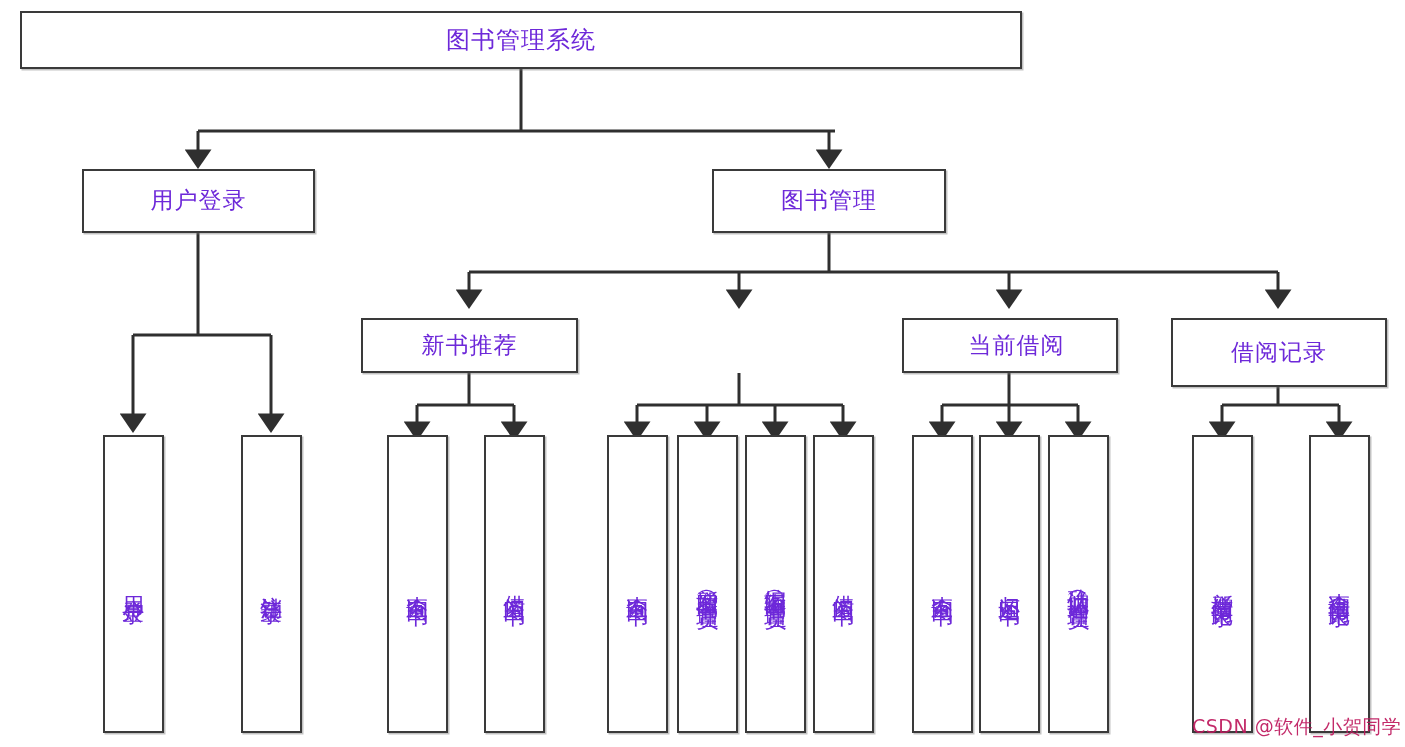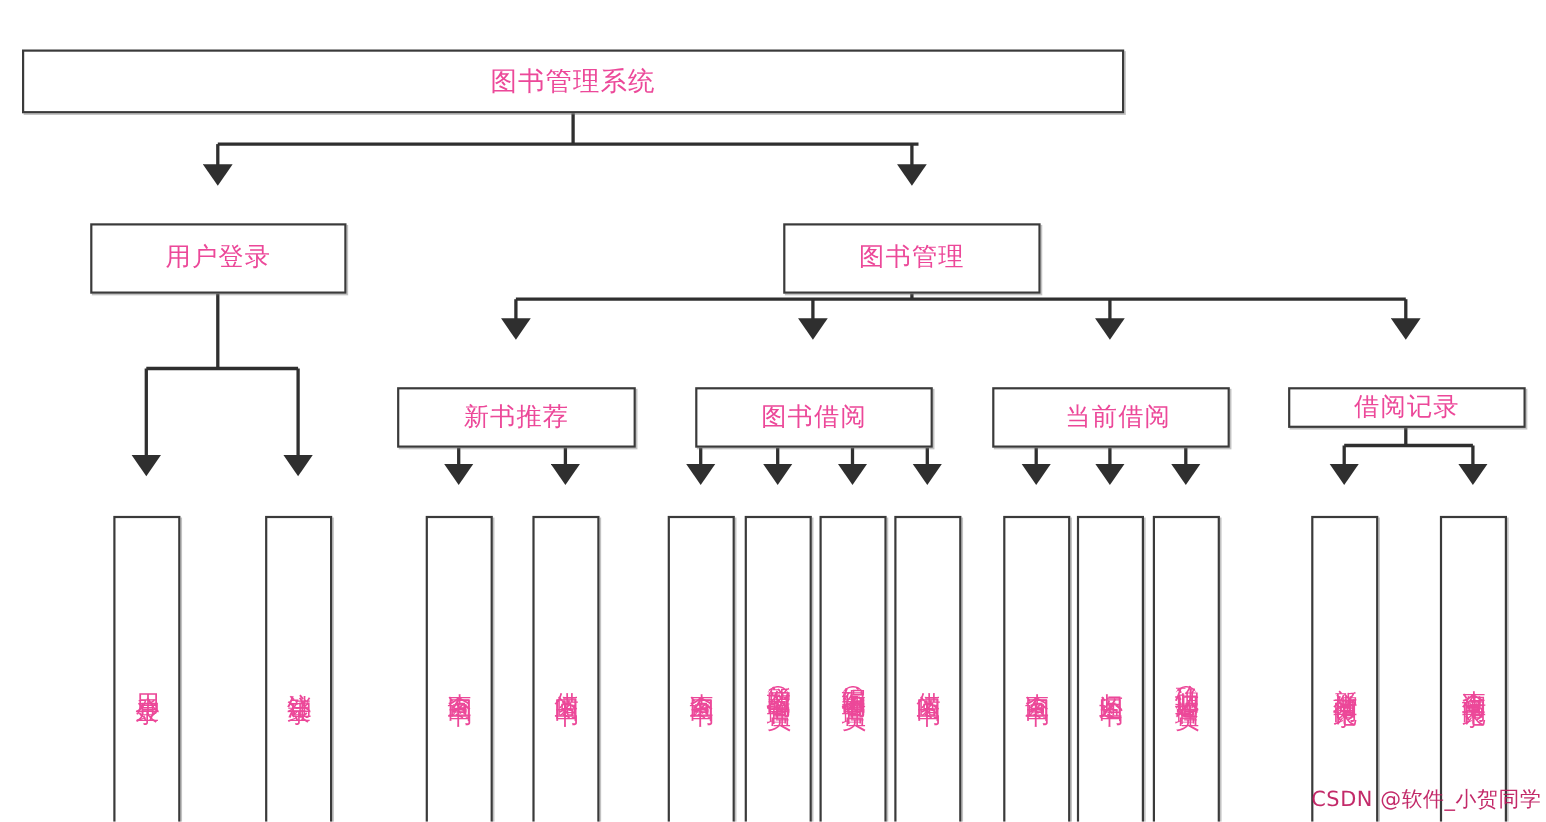--- a/index.html
+++ b/index.html
@@ -27,23 +27,22 @@
     pointer-events: none;
   }
   .node {
     position: absolute;
     box-sizing: border-box;
     border: 2px solid #3a3a3a;
     background: #ffffff;
     display: flex;
     align-items: center;
     justify-content: center;
-    color: #ec4899;
+    color: #6d28d9;
     box-shadow: 1.5px 1.5px 0 rgba(120,120,120,0.45);
-    margin-top: 34px;
   }
   .node.h {
     font-size: 23px;
     line-height: 1.2;
     letter-spacing: 1px;
   }
   .node.root {
     font-size: 24px;
   }
   .node.v {
@@ -132,27 +131,24 @@
   <div class="node h" style="left:82px; top:169px; width:233px; height:64px;">
     <span class="lbl">用户登录</span>
   </div>
   <div class="node h" style="left:712px; top:169px; width:234px; height:64px;">
     <span class="lbl">图书管理</span>
   </div>
 
   <div class="node h" style="left:361px; top:318px; width:217px; height:55px;">
     <span class="lbl">新书推荐</span>
   </div>
-  <div class="node h" style="left:632px; top:318px; width:216px; height:55px;">
-    <span class="lbl">图书借阅</span>
-  </div>
   <div class="node h" style="left:902px; top:318px; width:216px; height:55px;padding-left:13px;">
     <span class="lbl">当前借阅</span>
   </div>
-  <div class="node h" style="left:1171px; top:318px; width:216px; height:37px;">
+  <div class="node h" style="left:1171px; top:318px; width:216px; height:69px;">
     <span class="lbl">借阅记录</span>
   </div>
 
   <div class="node v" style="left:103px; top:435px; width:61px; height:298px;">
     <span class="lbl">用户登录</span>
   </div>
   <div class="node v" style="left:241px; top:435px; width:61px; height:298px;">
     <span class="lbl">注销登录</span>
   </div>
 

